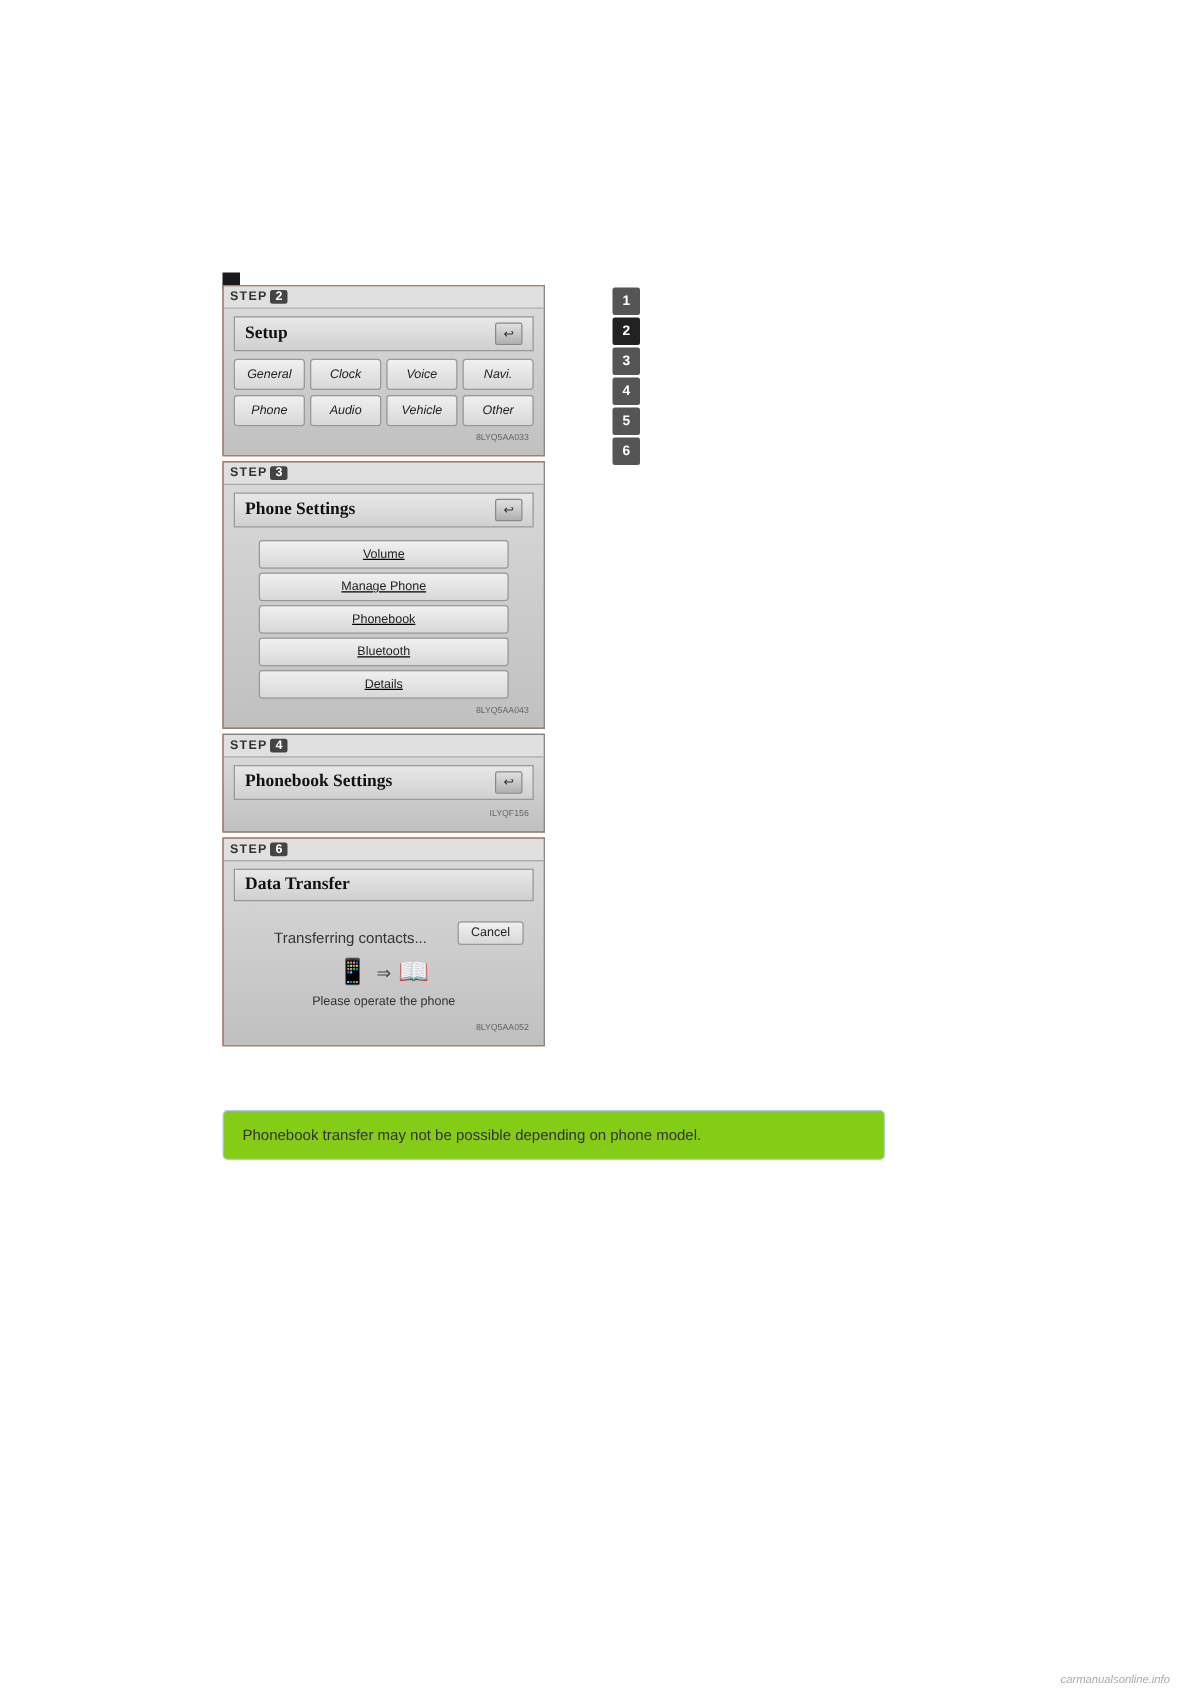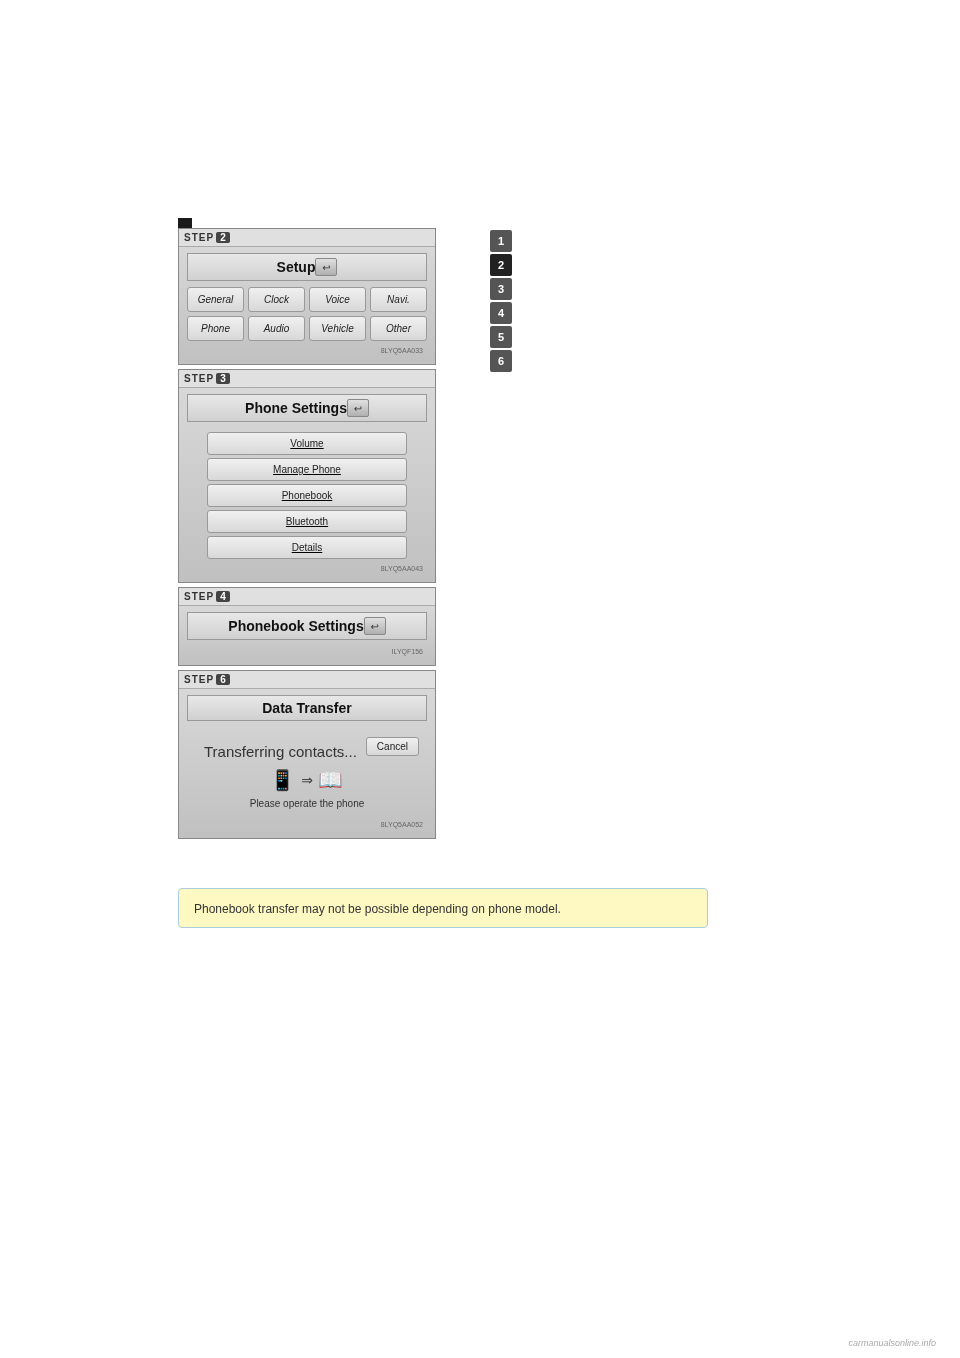--- a/index.html
+++ b/index.html
@@ -96,25 +96,26 @@
     
     .screen-content {
       background: linear-gradient(to bottom, #d8d8d8, #c0c0c0);
       padding: 6px 8px 8px 8px;
     }
 
     
     .title-bar {
       display: flex;
       align-items: center;
-      justify-content: center;
+      justify-content: space-between;
       background: linear-gradient(to bottom, #e8e8e8, #d0d0d0);
       border: 1px solid #999;
       padding: 4px 8px;
       margin-bottom: 6px;
+      font-family: Liberation Serif, serif;
     }
     .title-text {
       font-size: 14px;
       font-weight: bold;
       color: #111;
     }
     .back-btn {
       width: 22px;
       height: 18px;
       background: linear-gradient(to bottom, #e0e0e0, #b0b0b0);
@@ -173,21 +174,21 @@
       text-align: right;
       padding: 2px 4px 2px 0;
     }
 
     
     .data-transfer-content {
       text-align: center;
       padding: 10px 8px;
     }
     .transfer-title {
-      font-size: 15px;
+      font-size: 12px;
       color: #333;
       margin-bottom: 8px;
     }
     .transfer-icons {
       display: flex;
       align-items: center;
       justify-content: center;
       gap: 6px;
       margin: 6px 0;
       font-size: 18px;
@@ -212,21 +213,21 @@
       float: right;
       margin-bottom: 4px;
     }
 
     
     .info-box {
       position: absolute;
       left: 178px;
       bottom: 430px;
       width: 530px;
-      background: #fef9c3;
+      background: #84cc16;
       border: 1px solid #aaccdd;
       padding: 10px 15px;
       border-radius: 4px;
     }
     .info-text {
       font-size: 12px;
       color: #333;
     }
 
     

